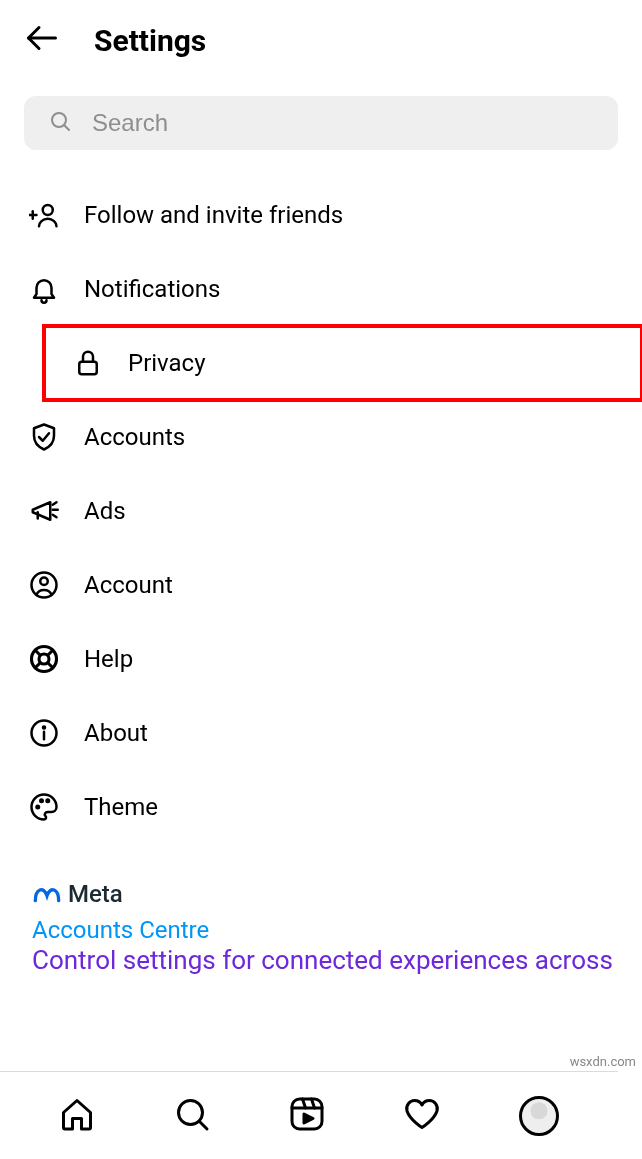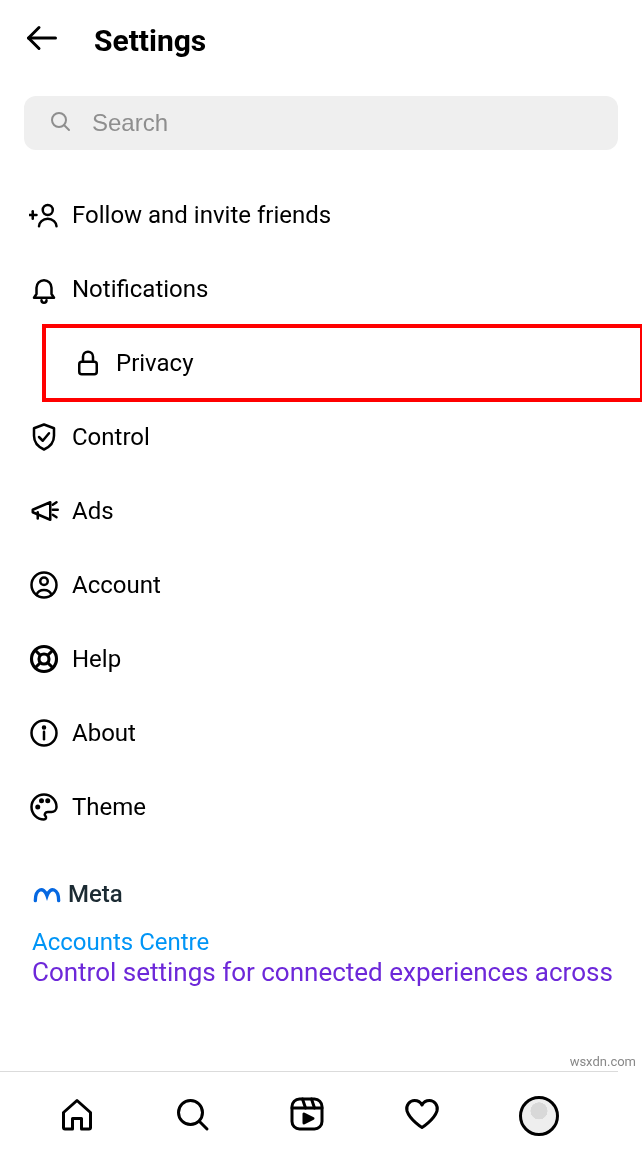--- a/index.html
+++ b/index.html
@@ -43,21 +43,21 @@
       width: 100%;
     }
     .search-box input::placeholder { color: #8e8e8e; }
     .menu {
       display: flex;
       flex-direction: column;
     }
     .menu-item {
       display: flex;
       align-items: center;
-      gap: 12px;
+      gap: 24px;
       padding: 22px 28px;
       cursor: pointer;
     }
     .menu-item.highlighted {
       outline: 4px solid #ff0000;
       outline-offset: -2px;
       margin-left: 44px;
     }
     .menu-item .icon { width: 32px; display: flex; justify-content: center; }
     .menu-item .icon svg { width: 30px; height: 30px; }
@@ -71,21 +71,21 @@
     .meta-logo {
       display: flex;
       align-items: center;
       gap: 6px;
       font-size: 24px;
       font-weight: 500;
       color: #1c2b33;
     }
     .meta-logo svg { width: 30px; height: 20px; }
     .accounts-link {
-      margin-top: 20px;
+      margin-top: 8px;
       font-size: 24px;
       color: #0095f6;
       cursor: pointer;
     }
     .description {
       font-size: 26px;
       color: #6d28d9;
       line-height: 1.3;
     }
     .bottom-bar {
@@ -174,21 +174,21 @@
     <span class="label">Privacy</span>
   </div>
 
   <div class="menu-item">
     <span class="icon">
       <svg viewBox="0 0 24 24" fill="none" stroke="#000" stroke-width="2" stroke-linecap="round" stroke-linejoin="round">
         <path d="M12 2l8 3v6c0 5-3.5 9-8 11-4.5-2-8-6-8-11V5z"></path>
           <polyline points="8 12 11 15 16 9"></polyline>
       </svg>
     </span>
-    <span class="label">Control</span>
+    <span class="label">Accounts</span>
   </div>
 
   <div class="menu-item">
     <span class="icon">
       <svg viewBox="0 0 24 24" fill="none" stroke="#000" stroke-width="2" stroke-linecap="round" stroke-linejoin="round">
         <path d="M3 11l14-6v14L3 13z"></path>
           <path d="M7 13v5"></path>
           <line x1="19" y1="7" x2="22" y2="5"></line>
           <line x1="19" y1="11" x2="23" y2="11"></line>
           <line x1="19" y1="15" x2="22" y2="17"></line>

